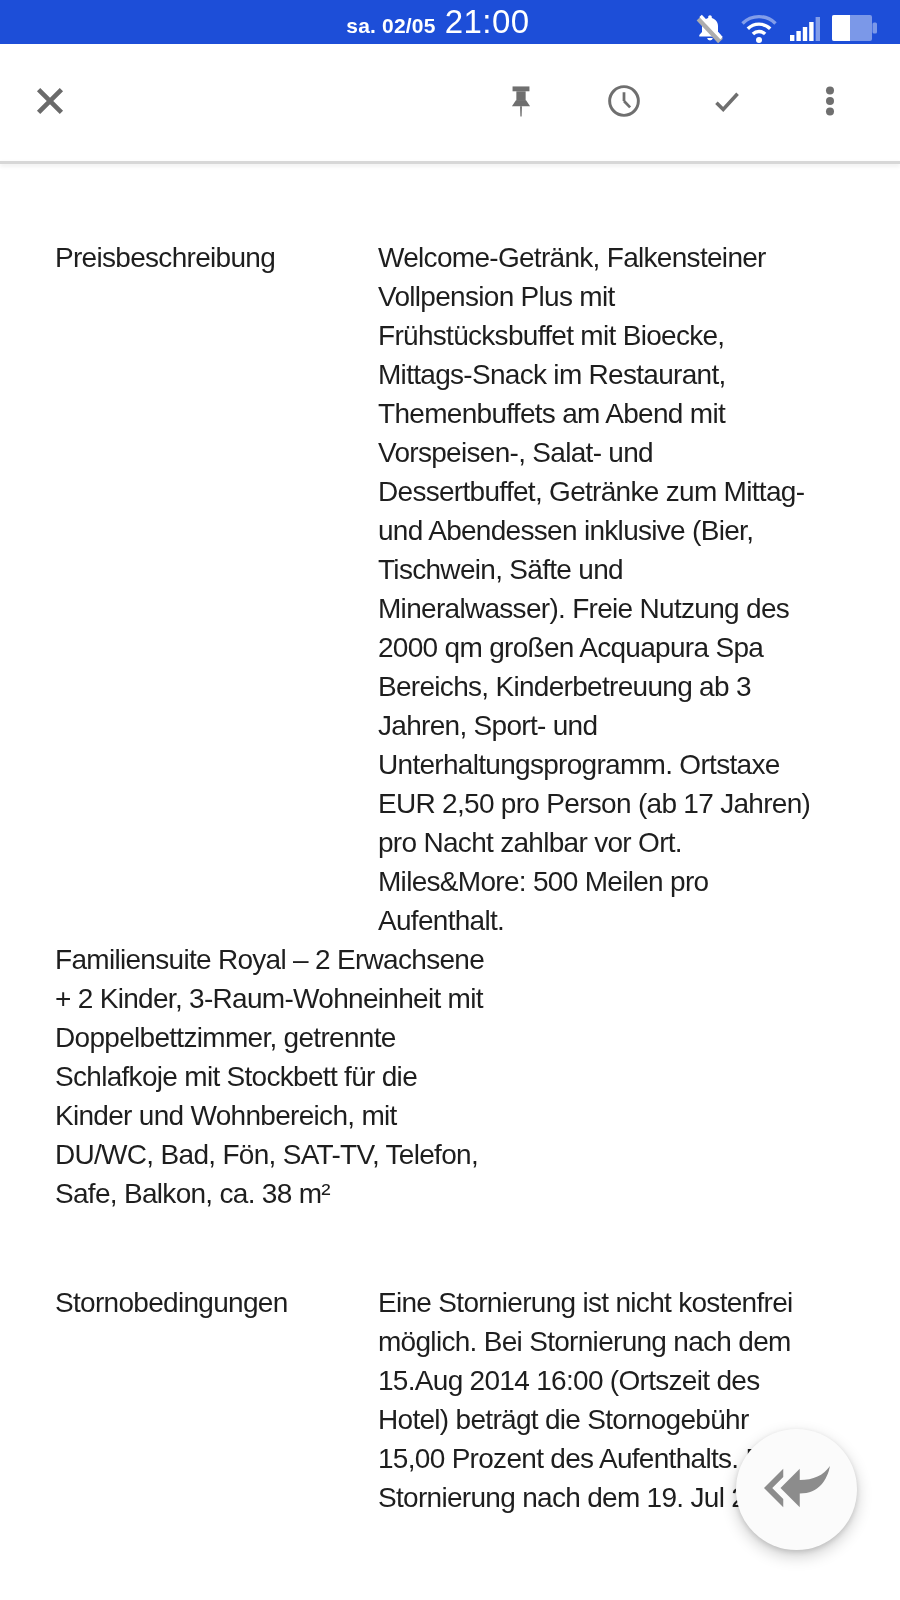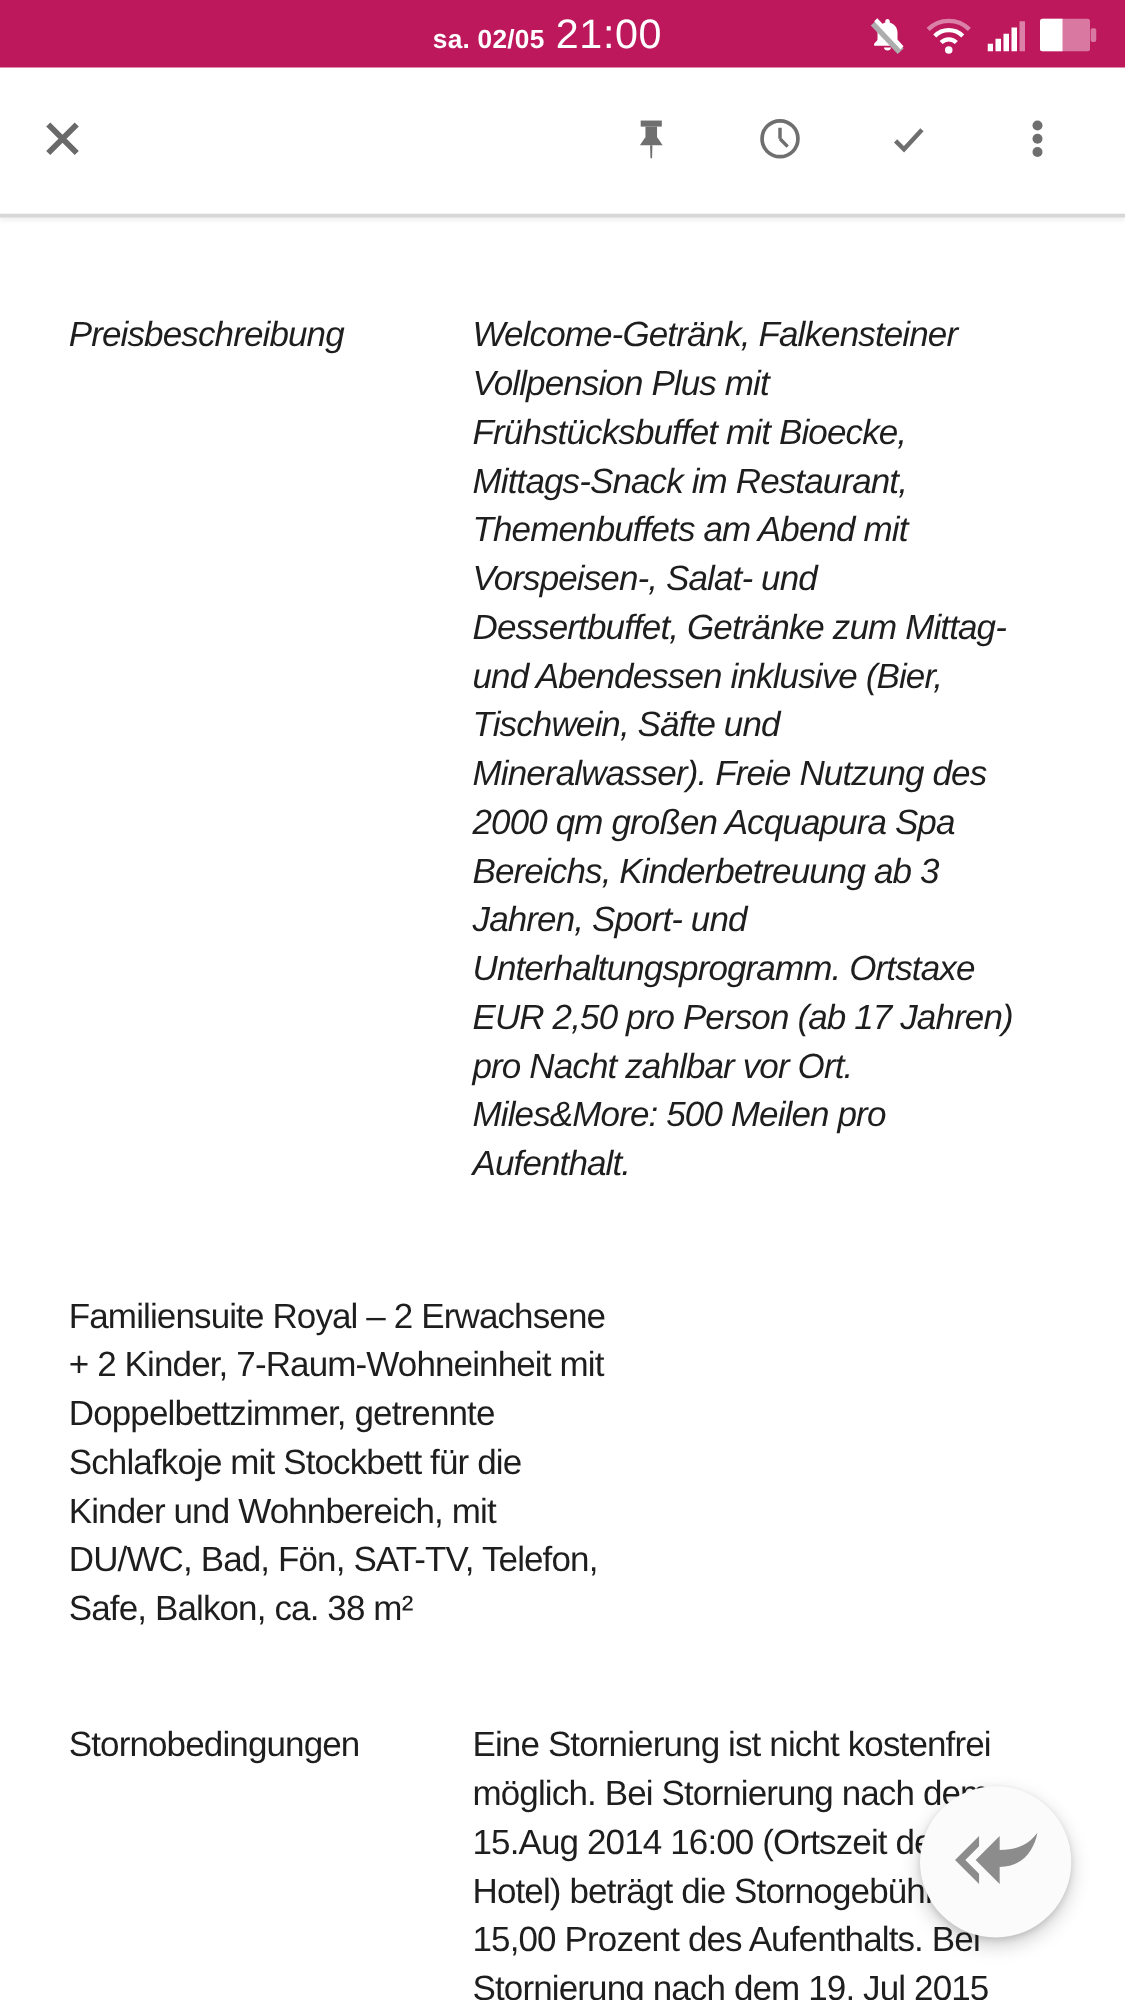--- a/index.html
+++ b/index.html
@@ -2,21 +2,21 @@
 <html><head>
 <meta charset="utf-8">
 <style>
   html,body{margin:0;padding:0;}
   body{
     width:900px;height:1600px;overflow:hidden;background:#ffffff;
     font-family:"Liberation Sans", sans-serif;position:relative;
   }
   
   .status-bar{
-    height:54px;background:#be185d;position:relative;
+    height:44px;background:#1d4ed8;position:relative;
     display:flex;align-items:center;justify-content:center;
   }
   .status-center{display:flex;align-items:baseline;gap:9px;color:#fff;transform:translateX(-12px);}
   .sb-date{font-size:21px;font-weight:700;letter-spacing:0.2px;}
   .sb-time{font-size:33px;font-weight:400;letter-spacing:0.5px;}
   .status-icons{position:absolute;right:22px;top:0;height:55px;display:flex;align-items:center;gap:11px;}
   .status-icons svg{display:block;}
   
   .toolbar{
     height:117px;background:#ffffff;display:flex;align-items:center;
@@ -31,21 +31,21 @@
   .divider{height:3px;background:#d7d7d7;box-shadow:0 2px 4px rgba(0,0,0,0.09);}
   
   .content{padding:74px 0 0 55px;color:#1e1e1e;}
   .row{display:flex;}
   .row-label{
     width:323px;flex:none;font-size:28px;line-height:39px;letter-spacing:-0.7px;
   }
   .row-value{
     flex:none;white-space:pre;font-size:28px;line-height:39px;letter-spacing:-0.7px;
   }
-  .row-preis{margin-bottom:83px;font-style:italic;}
+  .row-preis{}
   .row-zimmer{margin-bottom:70px;}
   
   .fab{
     position:absolute;left:736px;top:1429px;width:121px;height:121px;
     border-radius:50%;border:none;background:#fbfbfb;cursor:pointer;
     box-shadow:0 6px 16px rgba(0,0,0,0.20),0 2px 5px rgba(0,0,0,0.12);
     display:flex;align-items:center;justify-content:center;padding:0;
   }
 </style>
 </head>
@@ -159,21 +159,21 @@
 Bereichs, Kinderbetreuung ab 3
 Jahren, Sport- und
 Unterhaltungsprogramm. Ortstaxe
 EUR 2,50 pro Person (ab 17 Jahren)
 pro Nacht zahlbar vor Ort.
 Miles&amp;More: 500 Meilen pro
 Aufenthalt.</div>
     </div>
     <div class="row row-zimmer">
       <div class="row-value">Familiensuite Royal – 2 Erwachsene
-+ 2 Kinder, 7-Raum-Wohneinheit mit
++ 2 Kinder, 3-Raum-Wohneinheit mit
 Doppelbettzimmer, getrennte
 Schlafkoje mit Stockbett für die
 Kinder und Wohnbereich, mit
 DU/WC, Bad, Fön, SAT-TV, Telefon,
 Safe, Balkon, ca. 38 m²</div>
     </div>
     <div class="row row-storno">
       <div class="row-label">Stornobedingungen</div>
       <div class="row-value">Eine Stornierung ist nicht kostenfrei
 möglich. Bei Stornierung nach dem

